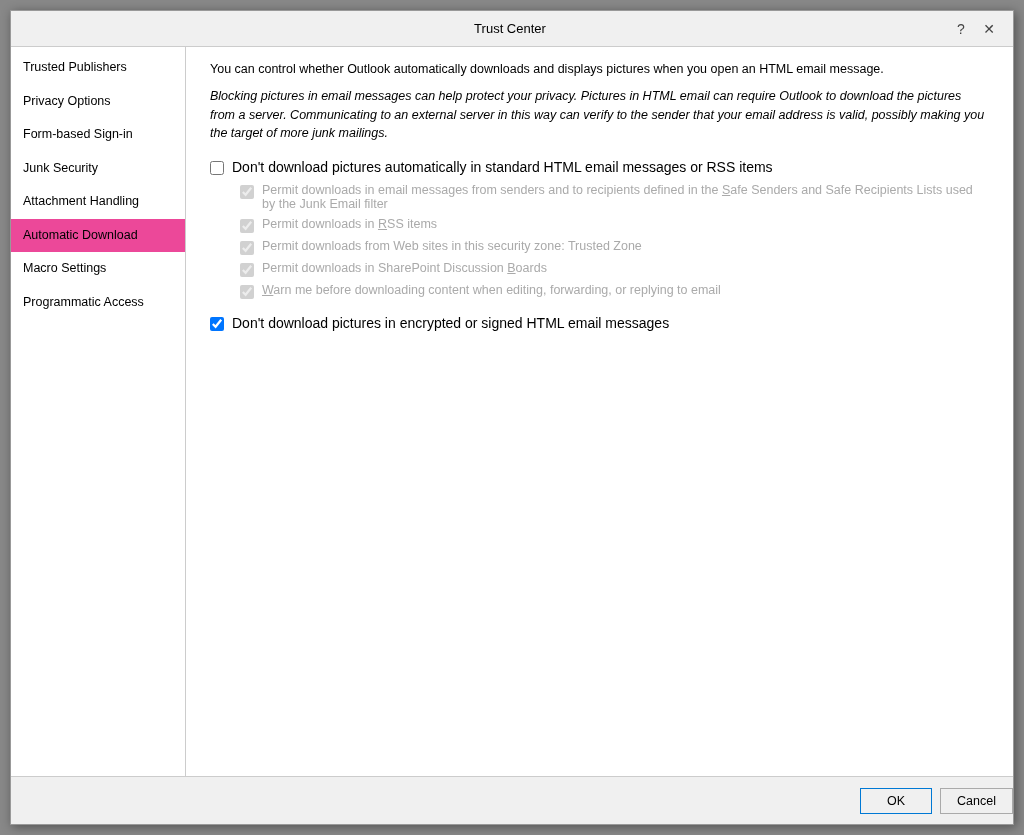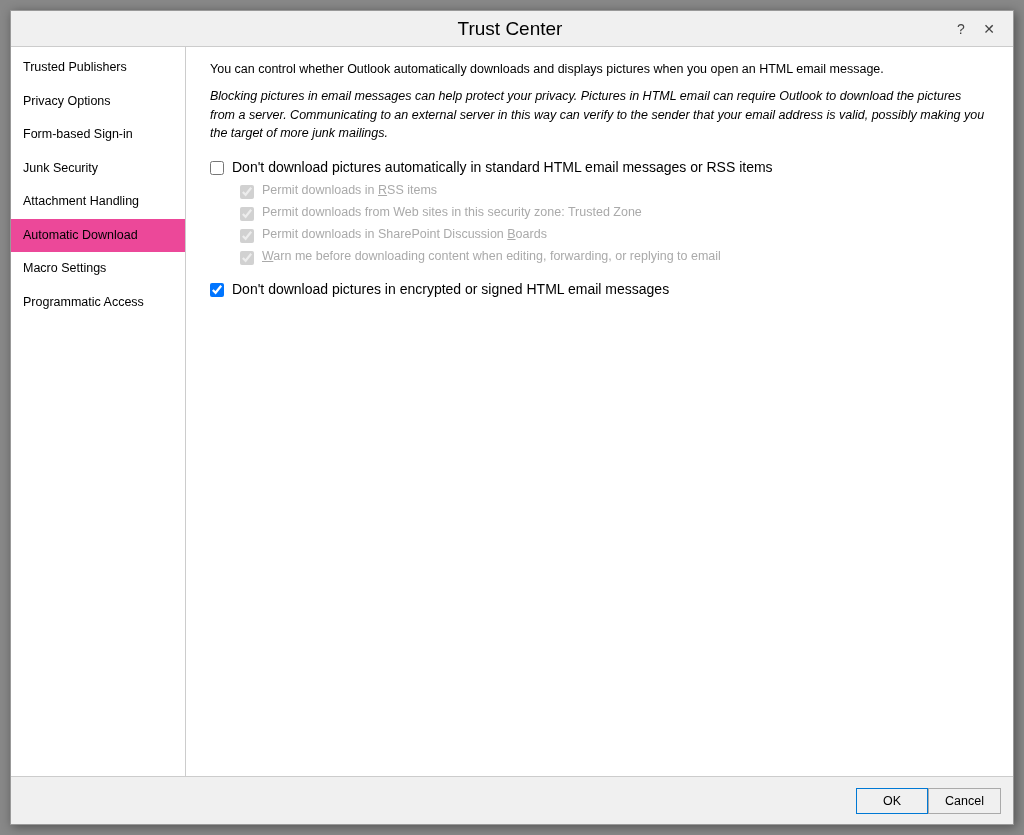--- a/index.html
+++ b/index.html
@@ -26,21 +26,21 @@
       border-bottom: 1px solid #ccc;
       padding: 8px 12px;
       display: flex;
       align-items: center;
       justify-content: space-between;
       height: 36px;
     }
     .title-bar-title {
       flex: 1;
       text-align: center;
-      font-size: 19px;
+      font-size: 13px;
       color: #000;
     }
     .title-bar-controls {
       display: flex;
       align-items: center;
       gap: 4px;
     }
     .title-btn {
       width: 24px;
       height: 24px;
@@ -136,23 +136,24 @@
     }
     .encrypted-row {
       margin-top: 16px;
     }
     .encrypted-row .option-label {
       color: #000;
     }
     .dialog-footer {
       background: #f0f0f0;
       border-top: 1px solid #ccc;
-      padding: 10px 12px;
+      padding: 10px 0;
       display: flex;
       justify-content: flex-end;
+      gap: 8px;
       height: 48px;
       align-items: center;
     }
     .footer-btn {
       min-width: 72px;
       height: 26px;
       padding: 0 16px;
       font-size: 12.5px;
       cursor: pointer;
       border: 1px solid #aaa;
@@ -202,20 +203,26 @@
 
         <div class="option-row">
           <input type="checkbox" id="main-opt" style="">
           <label for="main-opt" class="option-label">
             <span class="outlined">Don't download pictures automatically in standard HTML email messages or RSS items</span>
           </label>
         </div>
 
         <div class="sub-options">
 
+          <div class="sub-option-row">
+            <input type="checkbox" checked="" disabled="" id="sub-opt-1" style="">
+            <label for="sub-opt-1" class="sub-option-label">
+              Permit downloads in email messages from senders and to recipients defined in the <span class="underline">S</span>afe Senders and Safe Recipients Lists used by the Junk Email filter
+            </label>
+          </div>
 
           <div class="sub-option-row">
             <input type="checkbox" checked="" disabled="" id="sub-opt-3" style="">
             <label for="sub-opt-3" class="sub-option-label">
               Permit downloads in <span class="underline">R</span>SS items
             </label>
           </div>
 
           <div class="sub-option-row">
             <input type="checkbox" checked="" disabled="" id="sub-opt-2" style="">

